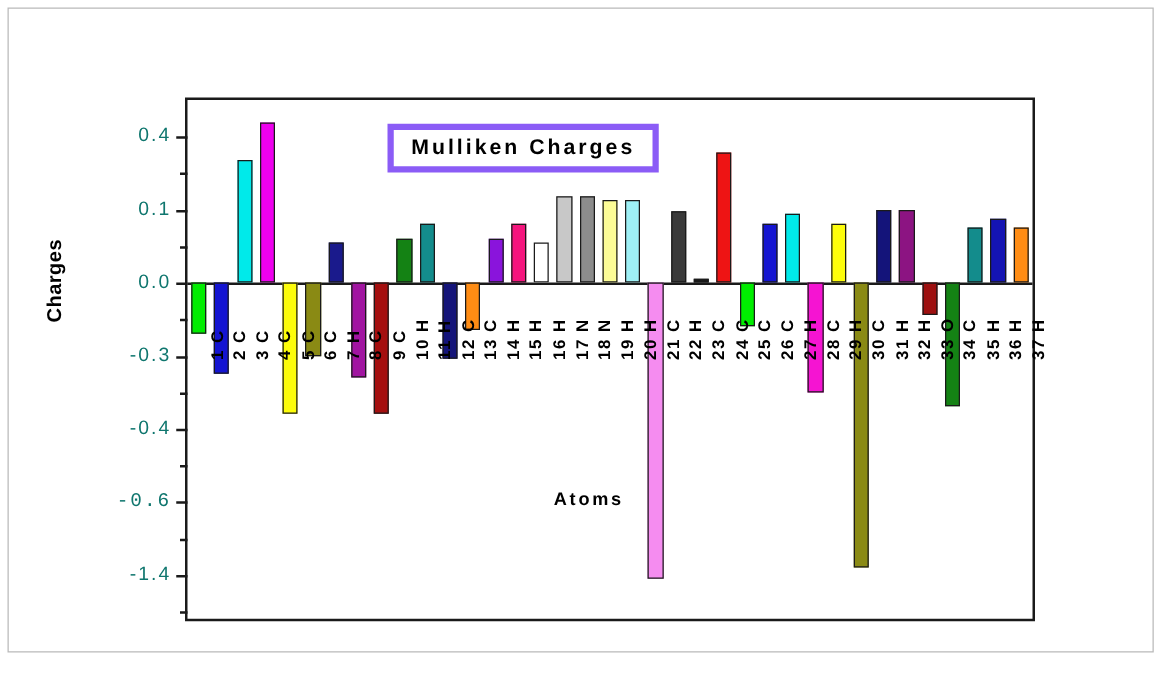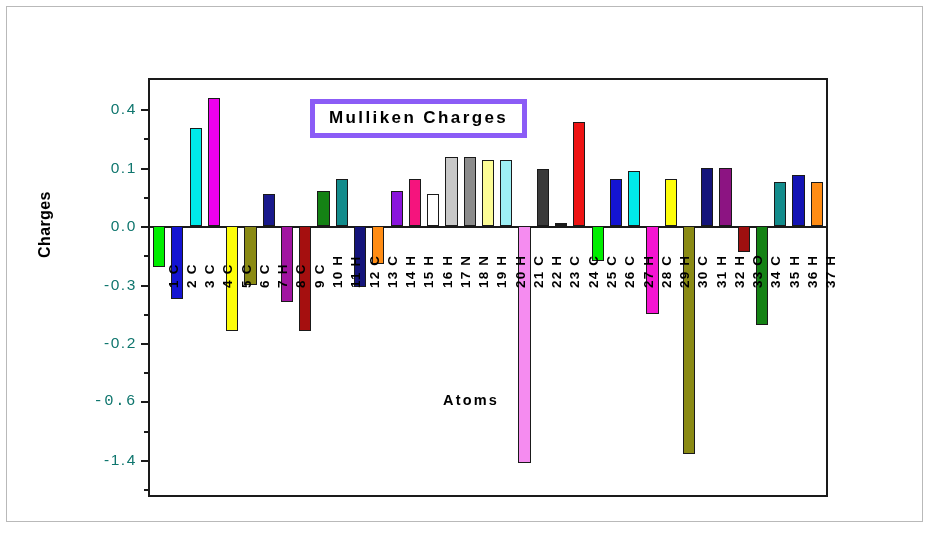--- a/index.html
+++ b/index.html
@@ -74,21 +74,21 @@
   <div id="ytick-layer">
       <div class="ytick" style="top: 29.2254px;"></div>
       <div class="ylabel-txt" style="top: 29.2254px;">0.4</div>
       <div class="ytick" style="top: 87.6761px;"></div>
       <div class="ylabel-txt" style="top: 87.6761px;">0.1</div>
       <div class="ytick" style="top: 146.127px;"></div>
       <div class="ylabel-txt" style="top: 146.127px;">0.0</div>
       <div class="ytick" style="top: 204.577px;"></div>
       <div class="ylabel-txt" style="top: 204.577px;">-0.3</div>
       <div class="ytick" style="top: 263.028px;"></div>
-      <div class="ylabel-txt" style="top: 263.028px;">-0.2</div>
+      <div class="ylabel-txt" style="top: 263.028px;">-0.4</div>
       <div class="ytick" style="top: 321.479px;"></div>
       <div class="ylabel-txt" style="top: 321.479px; font-family: Liberation Mono, monospace;">-0.6</div>
       <div class="ytick" style="top: 379.93px;"></div>
       <div class="ylabel-txt" style="top: 379.93px;">-1.4</div>
       <div class="ytick minor" style="top: 409.155px;"></div>
       <div class="ytick minor" style="top: 350.704px;"></div>
       <div class="ytick minor" style="top: 292.254px;"></div>
       <div class="ytick minor" style="top: 233.803px;"></div>
       <div class="ytick minor" style="top: 175.352px;"></div>
       <div class="ytick minor" style="top: 116.901px;"></div>

